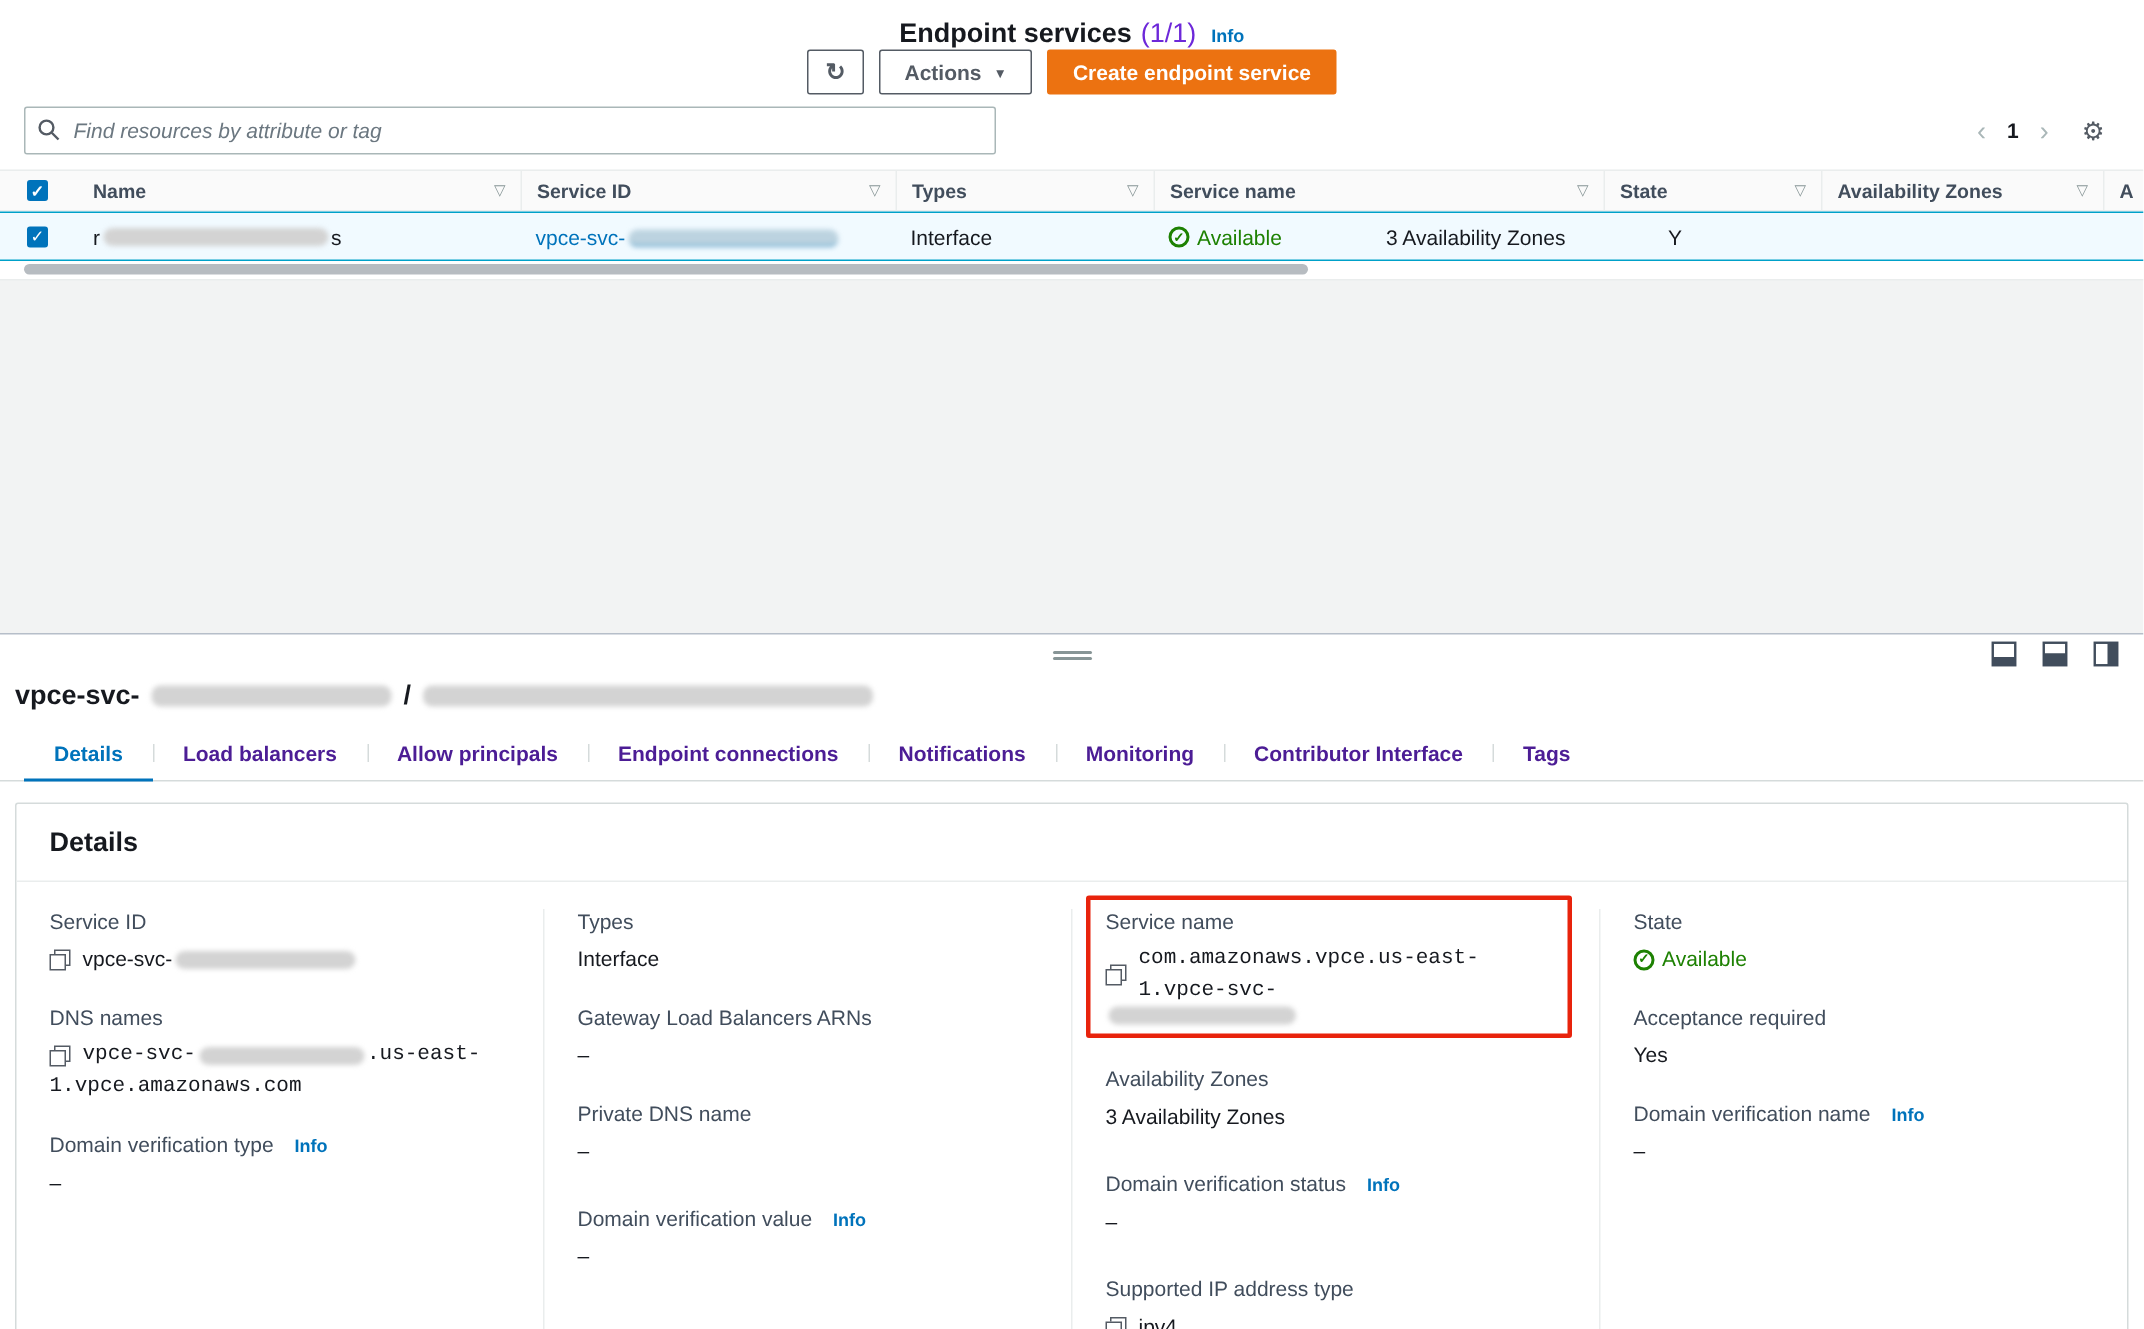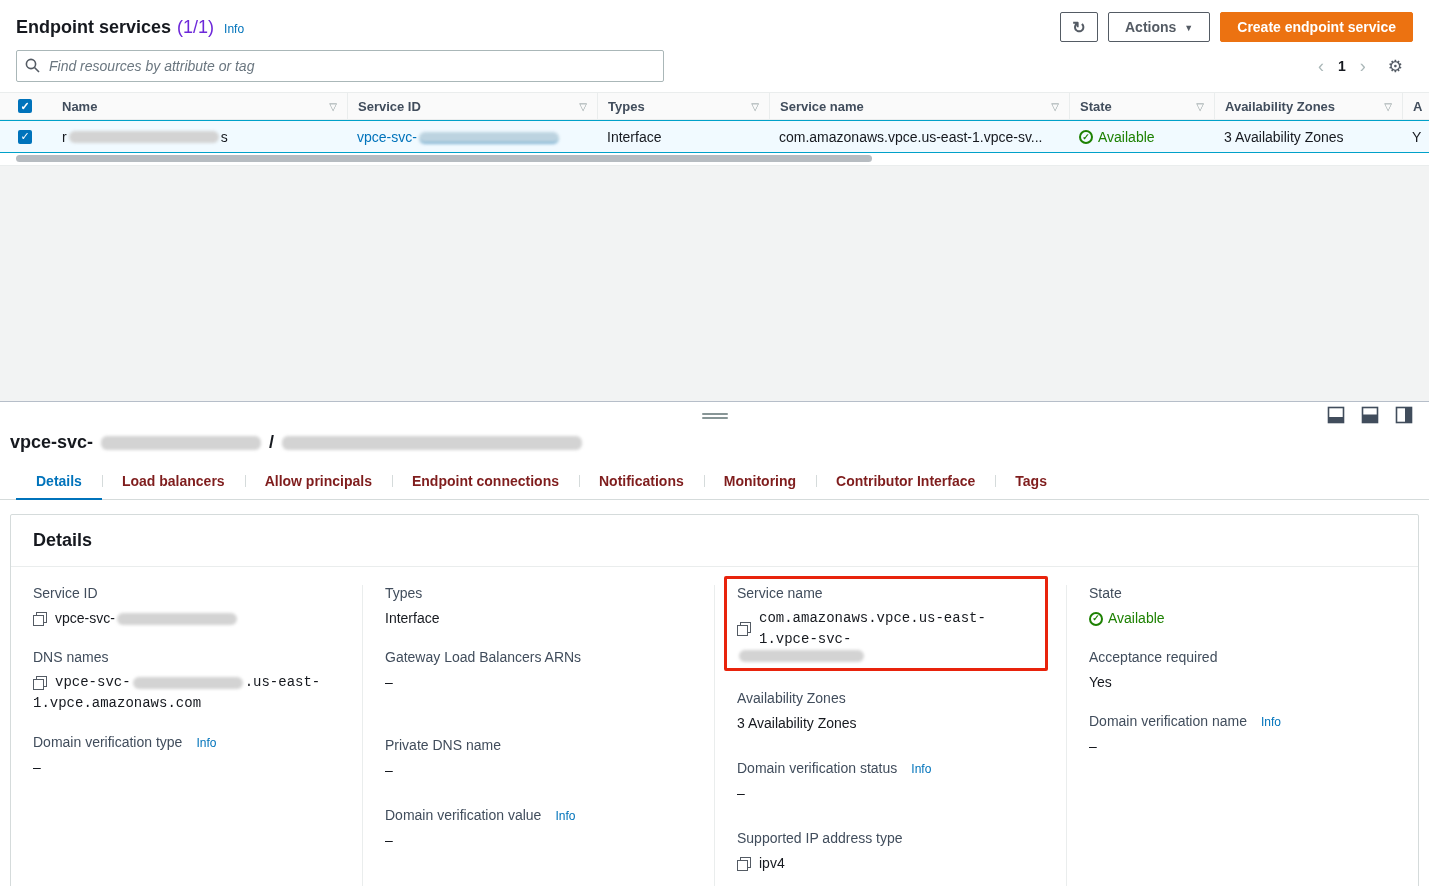--- a/index.html
+++ b/index.html
@@ -1,24 +1,24 @@
 <!DOCTYPE html>
 <html><head>
 <meta charset="utf-8">
 <style>
   * { box-sizing: border-box; margin: 0; padding: 0; }
   html,body { width:1429px; height:886px; overflow:hidden; background:#fff;
     font-family:"Liberation Sans", sans-serif; color:#16191f; }
 
   
   .top-section { background:#fff; }
-  .header-row { display:flex; justify-content:space-between; align-items:center; padding:12px 16px 6px; }
+  .header-row { display:flex; justify-content:flex-end; align-items:center; padding:12px 4px 6px;flex-direction:column; }
   .page-title { font-size:18px; font-weight:700; display:flex; align-items:baseline; gap:6px; }
   .page-title .count { font-weight:400; color:#6d28d9; }
-  .info-link { font-size:12px; font-weight:400; color:#0073bb; text-decoration:none; cursor:pointer; margin-left:4px; }
+  .info-link { font-size:12px; font-weight:700; color:#0073bb; text-decoration:none; cursor:pointer; margin-left:4px; }
   .actions-area { display:flex; gap:10px; align-items:center; }
   .btn { height:30px; border:1px solid #545b64; border-radius:2px; background:#fff; color:#545b64;
          font-weight:700; font-size:14px; padding:0 16px; cursor:pointer; display:inline-flex; align-items:center; gap:8px;
          font-family:"Liberation Sans", sans-serif; }
   .btn.icon-only { width:38px; justify-content:center; padding:0; font-size:16px; }
   .btn.primary { background:#ec7211; border-color:#ec7211; color:#fff; }
   .caret { font-size:9px; position:relative; top:1px; }
 
   .search-row { display:flex; justify-content:space-between; padding:2px 16px 10px; }
   .search-box { position:relative; width:648px; }
@@ -73,21 +73,21 @@
   .panel-top { height:28px; position:relative; }
   .drag-handle { position:absolute; left:50%; top:9px; transform:translateX(-50%); width:26px; cursor:row-resize; }
   .drag-handle i { display:block; height:2px; background:#879596; border-radius:1px; margin:2px 0; }
   .panel-icons { position:absolute; right:16px; top:4px; display:flex; gap:16px; }
   .panel-icon-btn { border:none; background:none; cursor:pointer; padding:0; }
 
   .panel-title { font-size:18px; font-weight:700; padding:2px 16px 10px 10px; display:flex; align-items:center; gap:6px; }
   .panel-title .redact { height:14px; }
 
   .tabs { display:flex; border-bottom:1px solid #d5dbdb; padding-left:16px; }
-  .tab { font-size:14px; font-weight:700; color:#7f1d1d; padding:10px 20px; cursor:pointer; position:relative; }
+  .tab { font-size:14px; font-weight:700; color:#4c1d95; padding:10px 20px; cursor:pointer; position:relative; }
   .tab + .tab::before { content:""; position:absolute; left:0; top:12px; bottom:12px; width:1px; background:#d5dbdb; }
   .tab.active { color:#0073bb; }
   .tab.active::after { content:""; position:absolute; left:0; right:0; bottom:-1px; height:2px; background:#0073bb; }
 
   .card { margin:14px 10px 10px; border:1px solid #d5dbdb; border-radius:2px; background:#fff; min-height:366px; }
   .card-header { padding:15px 22px; font-size:18px; font-weight:700; border-bottom:1px solid #eaeded; }
   .card-body { display:flex; padding:18px 0 24px; }
   .dcol { flex:1; padding:0 22px; }
   .dcol + .dcol { border-left:1px solid #eaeded; }
   .field { margin-bottom:20px; }
@@ -191,21 +191,20 @@
         <span>r</span>
         <span class="redact" style="width:150px"></span>
         <span>s</span>
       </div>
       <div class="cell col-sid">
         <a class="blue-link">
           <span>vpce-svc-</span><span class="redact link" style="width:140px"></span>
         </a>
       </div>
       <div class="cell col-types">Interface</div>
-      <div class="cell col-sname">com.amazonaws.vpce.us-east-1.vpce-sv...</div>
       <div class="cell col-state">
         <span class="state-ok">
           <span class="check-circle">✓</span>
           <span>Available</span>
         </span>
       </div>
       <div class="cell col-az">
         <a class="blue-link underlined" style="color:#16191f">3 Availability Zones</a>
       </div>
       <div class="cell col-trunc">Y</div>
@@ -299,21 +298,21 @@
           </div>
           <div class="value">–</div>
         </div>
       </div>
 
       <div class="dcol">
         <div class="field">
           <div class="label">Types</div>
           <div class="value">Interface</div>
         </div>
-        <div class="field" style="margin-bottom:44px">
+        <div class="field" style="margin-bottom:20px">
           <div class="label">Gateway Load Balancers ARNs</div>
           <div class="value">–</div>
         </div>
         <div class="field" style="margin-bottom:26px">
           <div class="label">Private DNS name</div>
           <div class="value">–</div>
         </div>
         <div class="field">
           <div class="label">
             <span>Domain verification value</span>

